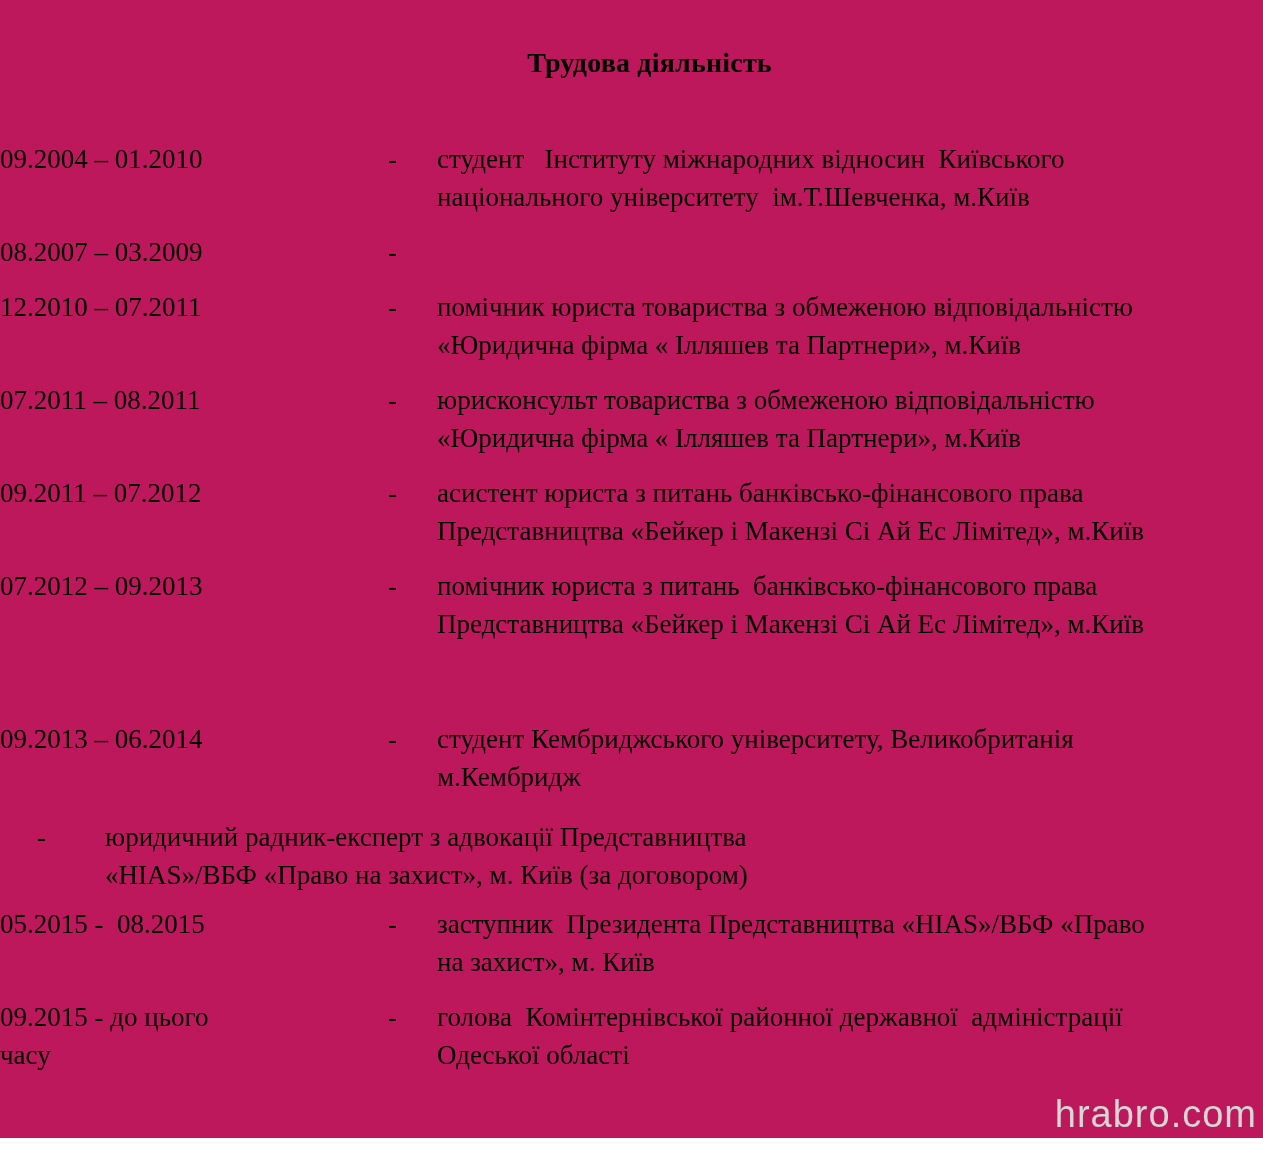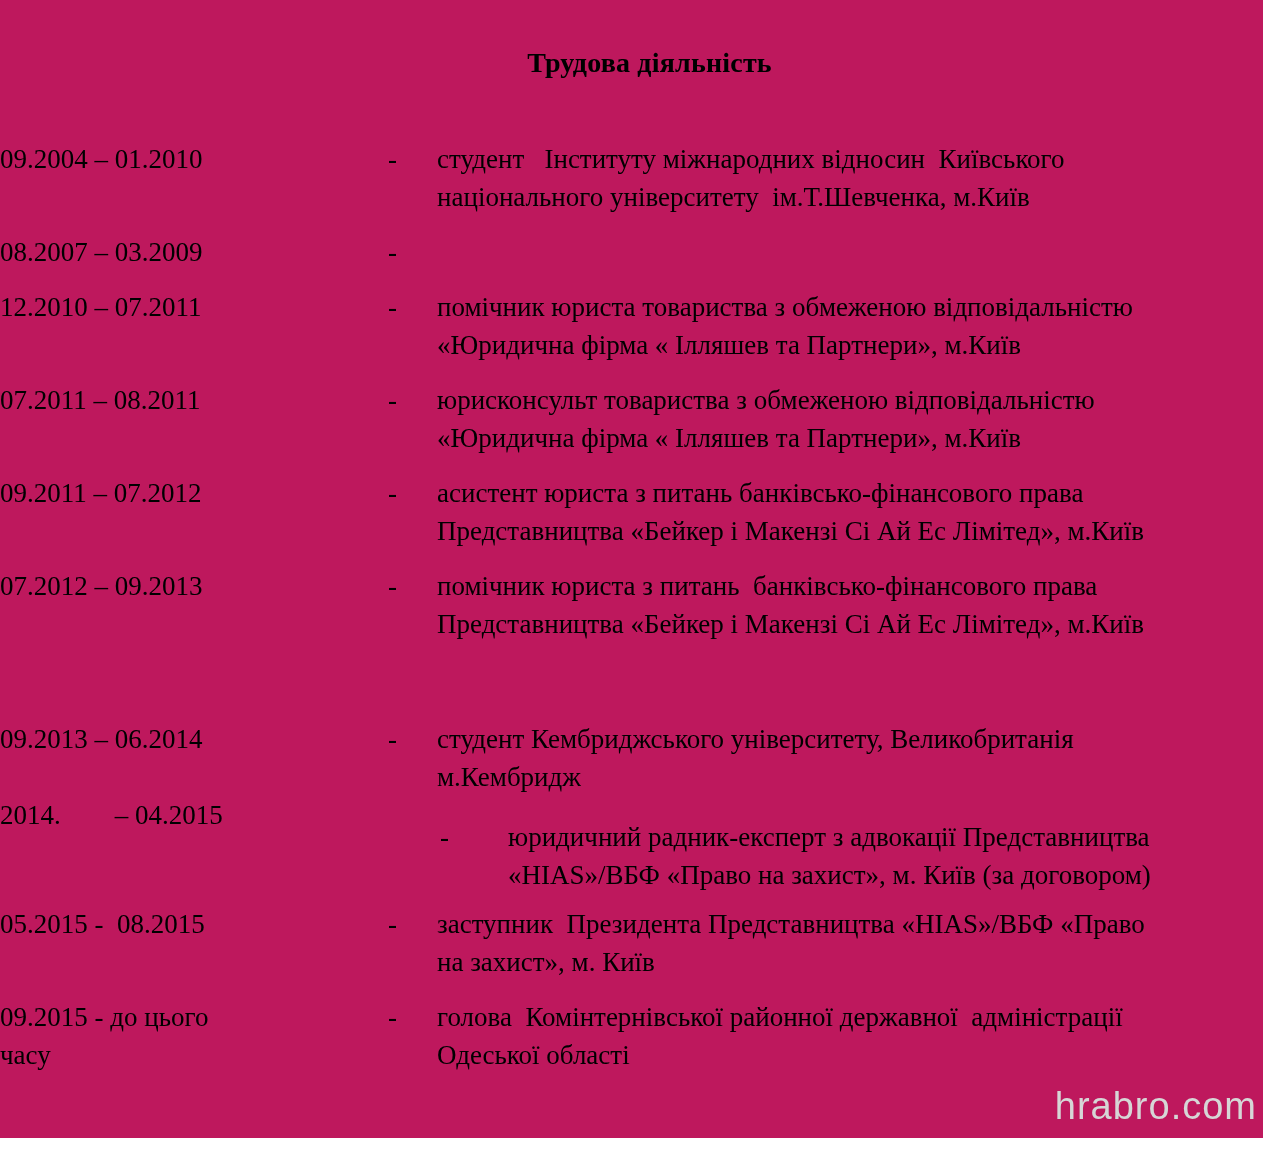--- a/index.html
+++ b/index.html
@@ -46,21 +46,21 @@
     white-space: pre-wrap;
   }
   .row.mb-lg { margin-bottom: 77px; }
   .row.mb-0  { margin-bottom: 0; }
   .row.mb-sm { margin-bottom: 11px; }
   .row.indent .c-dash { margin-left: 37px; flex-basis: 68px; margin-top: 22px; }
   .row.indent .c-text { margin-top: 22px; }
   .watermark {
     position: absolute;
     right: 6px;
-    bottom: 12px;
+    bottom: 4px;
     font-family: "Liberation Sans", sans-serif;
     font-size: 38px;
     line-height: 40px;
     color: #d6d6d6;
     letter-spacing: 1px;
   }
 </style>
 </head>
 <body>
 
@@ -111,21 +111,20 @@
     </div>
 
     <div class="row mb-0">
       <div class="c-date">09.2013 – 06.2014</div>
       <div class="c-dash">-</div>
       <div class="c-text">студент Кембриджського університету, Великобританія
 м.Кембридж</div>
     </div>
 
     <div class="row indent mb-sm">
-      <div class="c-date">2014.        – 04.2015</div>
       <div class="c-dash">-</div>
       <div class="c-text">юридичний радник-експерт з адвокації Представництва
 «HIAS»/ВБФ «Право на захист», м. Київ (за договором)</div>
     </div>
 
     <div class="row">
       <div class="c-date">05.2015 -  08.2015</div>
       <div class="c-dash">-</div>
       <div class="c-text">заступник  Президента Представництва «HIAS»/ВБФ «Право
 на захист», м. Київ</div>

